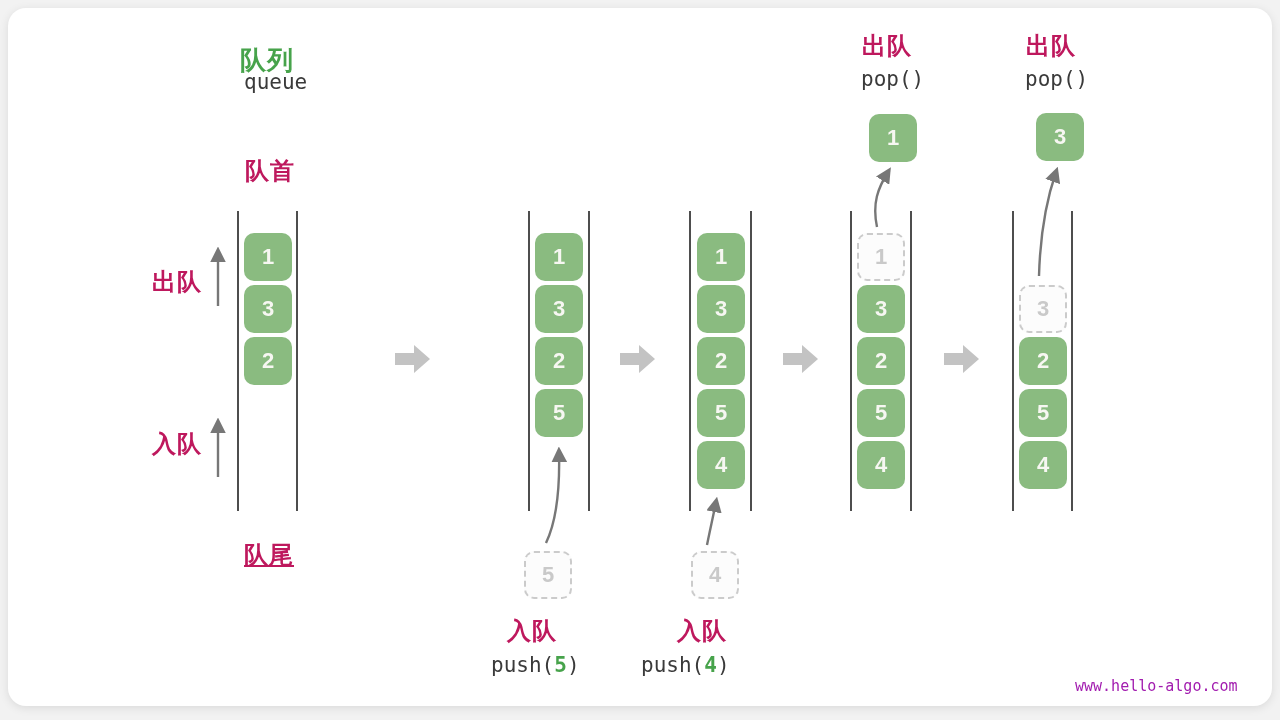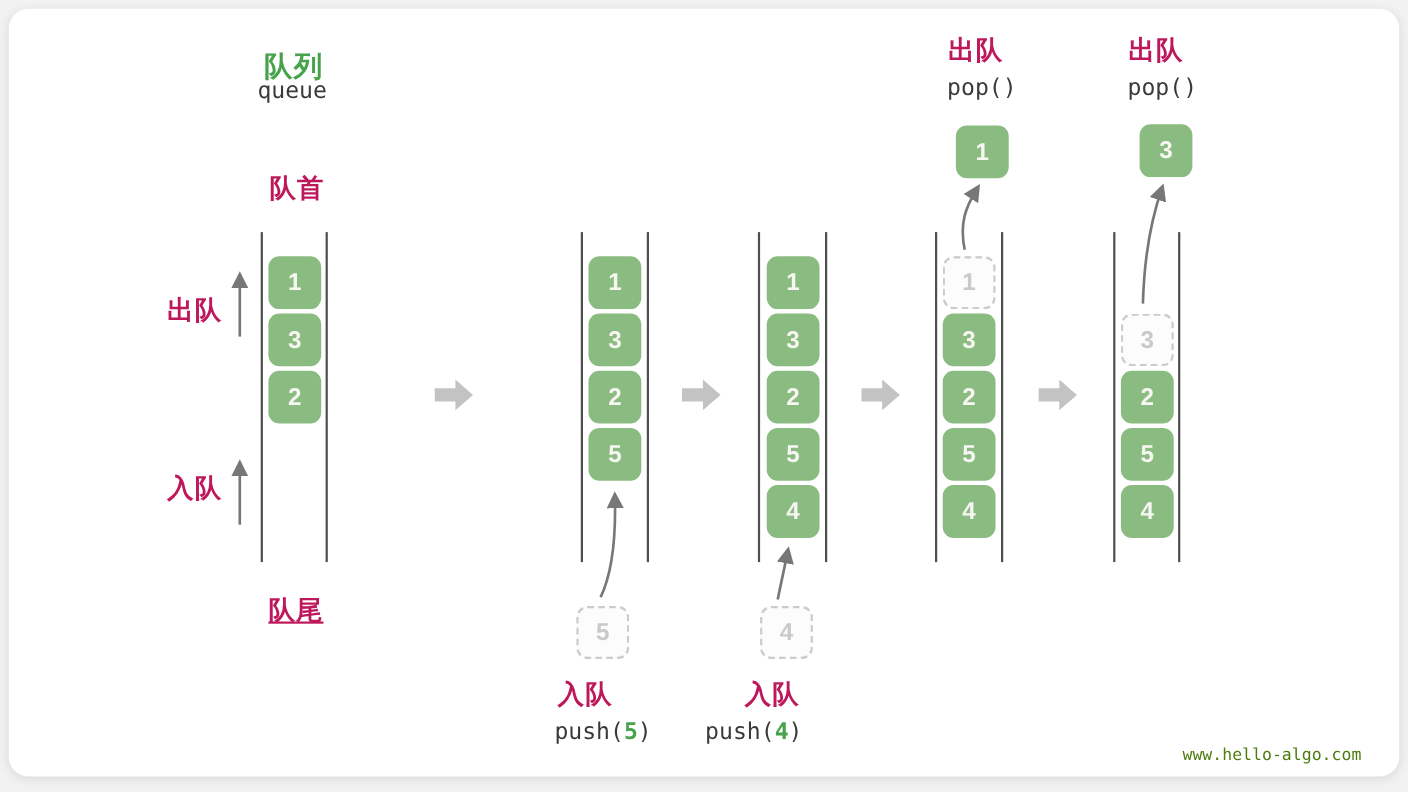--- a/index.html
+++ b/index.html
@@ -25,32 +25,32 @@
     position:absolute;width:48px;height:48px;border-radius:10px;
     background:#8abb80;color:#f7f7f2;
     display:flex;align-items:center;justify-content:center;
     font-size:22px;font-weight:700;
   }
   .ghost{
     background:#fcfcfc;border:2px dashed #cbcbcb;color:#c9c9c9;
     width:44px;height:44px;
   }
   .watermark{
-    font-family:"DejaVu Sans Mono", monospace;font-size:15px;color:#4d7c0f;
+    font-family:"DejaVu Sans Mono", monospace;font-size:15px;color:#a21caf;
   }
   svg{display:block;}
   .overlay{position:absolute;left:0;top:0;pointer-events:none;}
 </style>
 </head>
 <body>
 
 <div class="card"></div>
 
 <div class="abs title-zh" style="left:240px;top:30px;">队列</div>
-<div class="abs title-en" style="left:234px;top:70px;">queue</div>
+<div class="abs title-en" style="left:244px;top:70px;">queue</div>
 
 <div class="abs cjk" style="left:245px;top:155px;">队首</div>
 <div class="abs cjk" style="left:244px;top:539px;text-decoration:underline;">队尾</div>
 
 <div class="abs cjk" style="left:152px;top:266px;">出队</div>
 <div class="abs cjk" style="left:152px;top:428px;">入队</div>
 
 <div class="wall" style="left:237px;"></div>
 <div class="wall" style="left:296px;"></div>
 <div class="wall" style="left:528px;"></div>
@@ -87,21 +87,21 @@
 <div class="box ghost" style="left:1019px;top:285px;">3</div>
 <div class="box" style="left:1019px;top:337px;">2</div>
 <div class="box" style="left:1019px;top:389px;">5</div>
 <div class="box" style="left:1019px;top:441px;">4</div>
 <div class="box" style="left:1036px;top:113px;">3</div>
 
 <div class="box ghost" style="left:524px;top:551px;">5</div>
 <div class="box ghost" style="left:691px;top:551px;">4</div>
 
 <div class="abs cjk" style="left:507px;top:615px;">入队</div>
-<div class="abs mono" style="left:504px;top:653px;"><span>push(</span><span class="arg">5</span><span>)</span></div>
+<div class="abs mono" style="left:491px;top:653px;"><span>push(</span><span class="arg">5</span><span>)</span></div>
 
 <div class="abs cjk" style="left:677px;top:615px;">入队</div>
 <div class="abs mono" style="left:641px;top:653px;"><span>push(</span><span class="arg">4</span><span>)</span></div>
 
 <div class="abs cjk" style="left:862px;top:30px;">出队</div>
 <div class="abs mono" style="left:861px;top:67px;">pop()</div>
 <div class="abs cjk" style="left:1026px;top:30px;">出队</div>
 <div class="abs mono" style="left:1025px;top:67px;">pop()</div>
 
 <div class="abs watermark" style="left:1075px;top:677px;">www.hello-algo.com</div>

